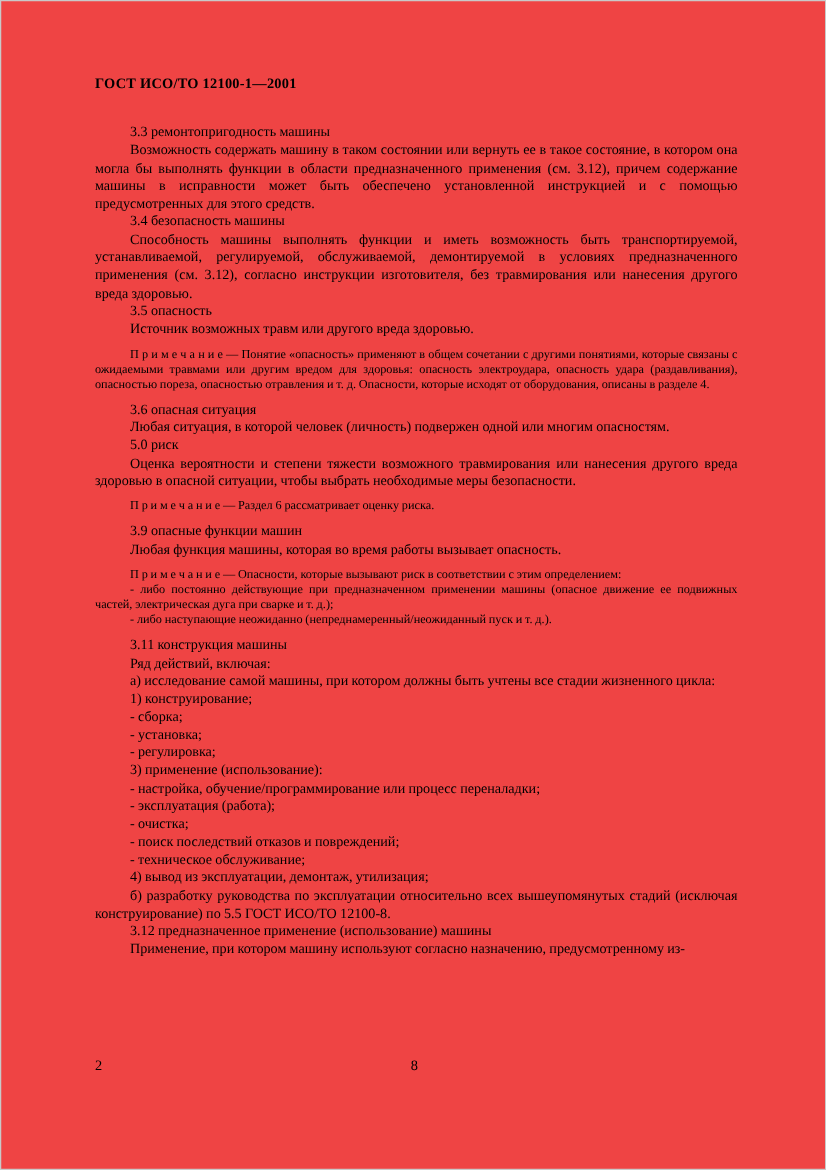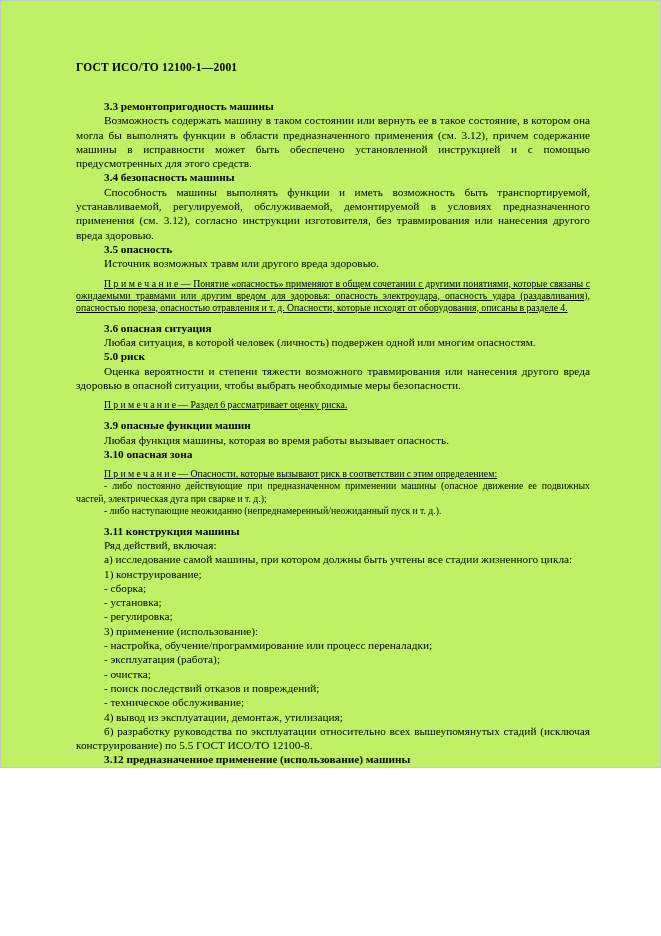--- a/index.html
+++ b/index.html
@@ -3,22 +3,22 @@
 <meta charset="utf-8">
 <style>
   html, body {
     margin: 0;
     padding: 0;
     background: #ffffff;
   }
   .page {
     position: relative;
     width: 661px;
-    height: 768px;
-    background: #bef264;
+    height: 936px;
+    background: #ef4444;
     font-family: "Liberation Serif", "DejaVu Serif", serif;
     color: #000000;
     border: 1px solid #c9c9c9;
     box-sizing: border-box;
     overflow: hidden;
   }
   .doc-header {
     position: absolute;
     top: 60px;
     left: 75px;
@@ -34,28 +34,28 @@
   }
   p.block {
     margin: 0;
     text-indent: 28px;
     text-align: justify;
     font-size: 11.3px;
     line-height: 14.3px;
     word-spacing: -0.2px;
   }
   p.heading {
-    font-weight: bold;
+    font-weight: normal;
     text-align: left;
   }
   p.note {
     font-size: 9.8px;
     line-height: 12.1px;
   }
-  p.note-start { margin-top: 7px; text-decoration: underline; }
+  p.note-start { margin-top: 7px; }
   p.note-end   { margin-bottom: 7px; }
   .footer-page-number {
     position: absolute;
     top: 846px;
     left: 75px;
     font-size: 11.5px;
   }
   .footer-sheet-number {
     position: absolute;
     top: 846px;
@@ -80,21 +80,20 @@
       <p class="block heading">3.5 опасность</p>
       <p class="block para">Источник возможных травм или другого вреда здоровью.</p>
       <p class="block note note-start note-end">П р и м е ч а н и е — Понятие «опасность» применяют в общем сочетании с другими понятиями, которые связаны с ожидаемыми травмами или другим вредом для здоровья: опасность электроудара, опасность удара (раздавливания), опасностью пореза, опасностью отравления и т. д. Опасности, которые исходят от оборудования, описаны в разделе 4.</p>
       <p class="block heading">3.6 опасная ситуация</p>
       <p class="block para">Любая ситуация, в которой человек (личность) подвержен одной или многим опасностям.</p>
       <p class="block heading">5.0 риск</p>
       <p class="block para">Оценка вероятности и степени тяжести возможного травмирования или нанесения другого вреда здоровью в опасной ситуации, чтобы выбрать необходимые меры безопасности.</p>
       <p class="block note note-start note-end">П р и м е ч а н и е — Раздел 6 рассматривает оценку риска.</p>
       <p class="block heading">3.9 опасные функции машин</p>
       <p class="block para">Любая функция машины, которая во время работы вызывает опасность.</p>
-      <p class="block heading">3.10 опасная зона</p>
       <p class="block note note-start">П р и м е ч а н и е — Опасности, которые вызывают риск в соответствии с этим определением:</p>
       <p class="block note">- либо постоянно действующие при предназначенном применении машины (опасное движение ее подвижных частей, электрическая дуга при сварке и т. д.);</p>
       <p class="block note note-end">- либо наступающие неожиданно (непреднамеренный/неожиданный пуск и т. д.).</p>
       <p class="block heading">3.11 конструкция машины</p>
       <p class="block para">Ряд действий, включая:</p>
       <p class="block para">а) исследование самой машины, при котором должны быть учтены все стадии жизненного цикла:</p>
       <p class="block para">1) конструирование;</p>
       <p class="block para">- сборка;</p>
       <p class="block para">- установка;</p>
       <p class="block para">- регулировка;</p>

